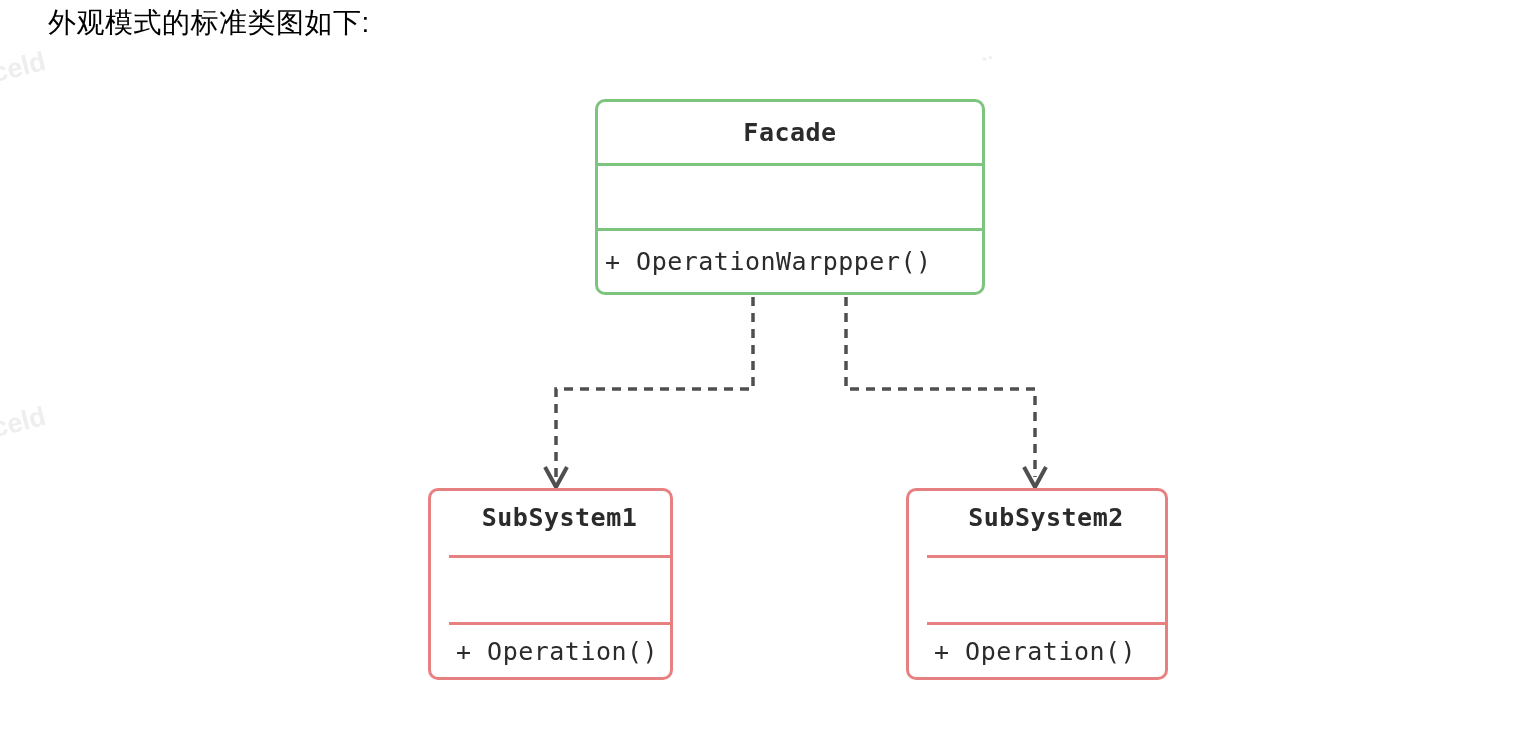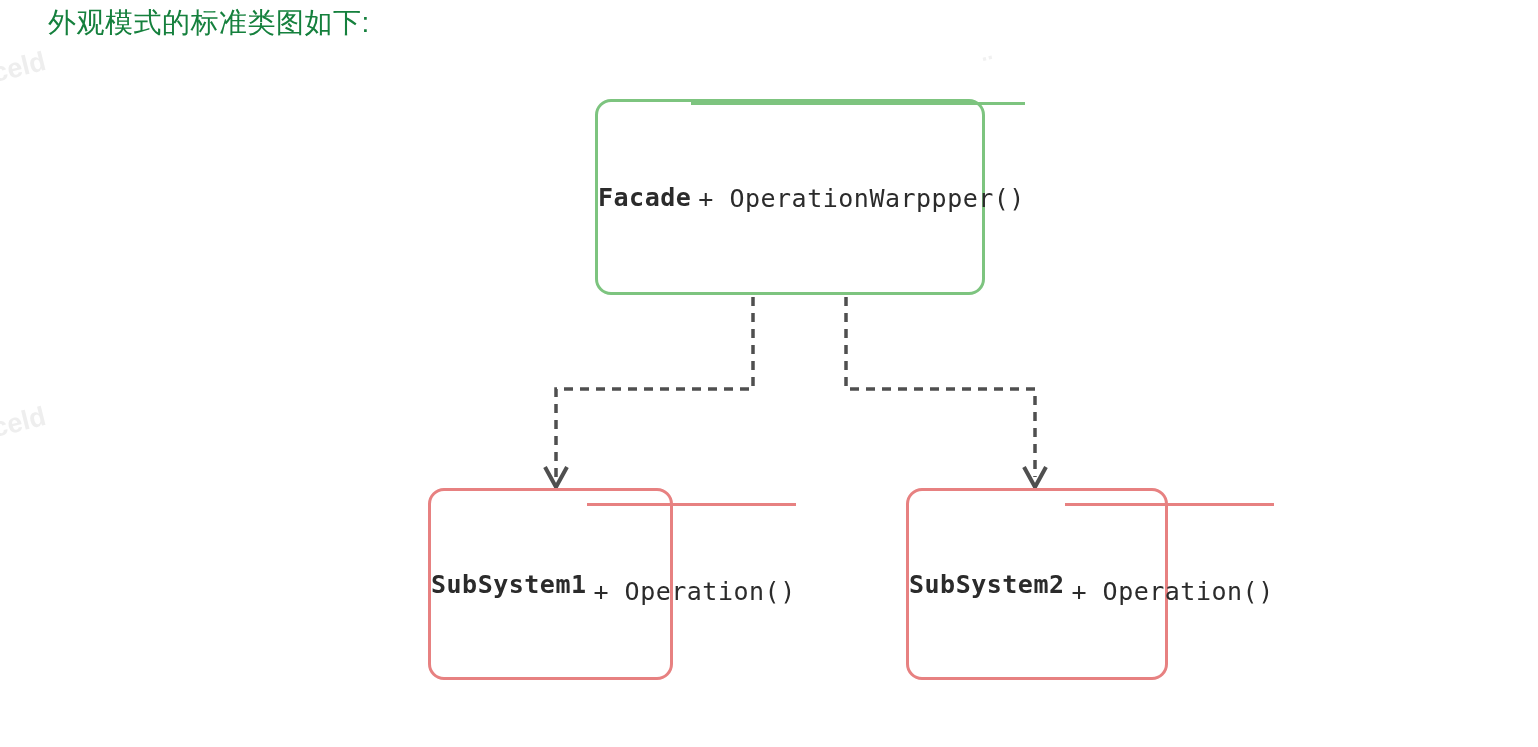--- a/index.html
+++ b/index.html
@@ -8,21 +8,21 @@
     background: #ffffff;
     overflow: hidden;
     font-family: "Liberation Sans", sans-serif;
     position: relative;
   }
   .page-title {
     position: absolute;
     left: 48px; top: 3px;
     font-size: 28px;
     line-height: 40px;
-    color: #15803d;
+    color: #000000;
     letter-spacing: 0.5px;
     white-space: nowrap;
   }
   .watermark {
     position: absolute;
     color: #eeeeee;
     font-size: 27px;
     font-weight: 600;
     transform: rotate(-14deg);
     white-space: nowrap;
@@ -30,29 +30,29 @@
     pointer-events: none;
   }
   .wm-1 { left: -8px; top: 52px; }
   .wm-2 { left: -8px; top: 407px; }
   .wm-3 { left: 980px; top: 40px; font-size: 22px; color: #f1f1f1; }
 
   .uml-class {
     position: absolute;
     border-style: solid;
     border-width: 3px;
-    border-radius: 16px;
+    border-radius: 10px;
     background: #ffffff;
     display: flex;
-    flex-direction: row;
+    flex-direction: column;
     font-family: "DejaVu Sans Mono", "Liberation Mono", monospace;
     color: #2b2b2b;
   }
   .uml-class.green { border-color: #7dc47f; }
-  .uml-class.red   { border-color: #e78181; }
+  .uml-class.red   { border-color: #e78181; padding-left: 18px; }
 
   .uml-row { flex: 1 1 0; display: flex; align-items: center; }
   .uml-row.title {
     justify-content: center;
     font-weight: bold;
     font-size: 25px;
     letter-spacing: 0.5px;
   }
   .uml-row.divided { border-top: 3px solid; }
   .green .uml-row.divided { border-top-color: #7dc47f; }

